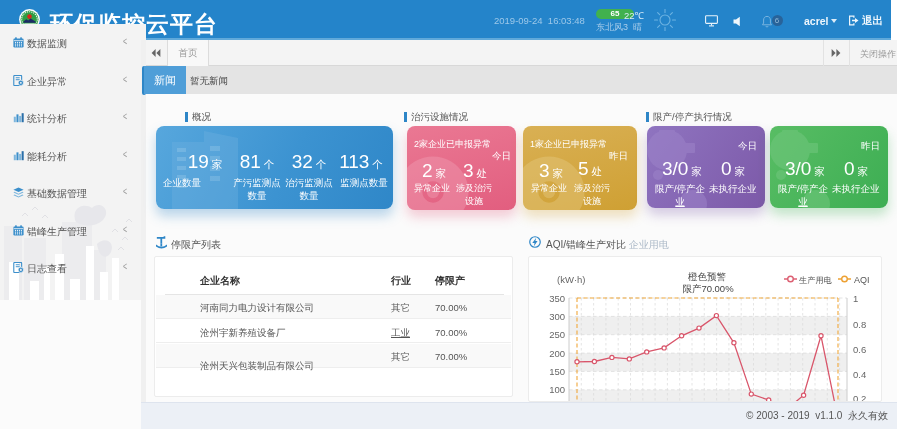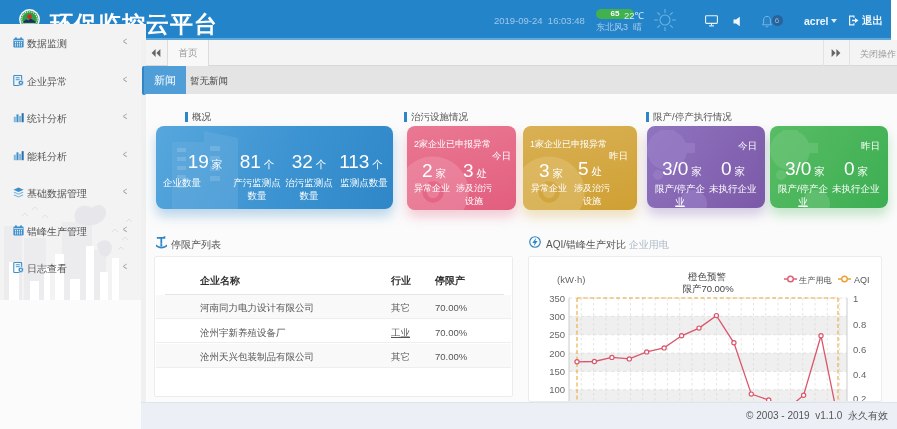--- a/index.html
+++ b/index.html
@@ -391,21 +391,21 @@
       <span class="tc1" style="top:7px;">河南同力电力设计有限公司</span>
         <span class="tc2" style="top:7px;">其它</span>
         <span class="tc3" style="top:7px;">70.00%</span>
     </div>
     <div class="trow" style="top:62.5px; height:23.5px; border-bottom:1px solid #eee;">
       <span class="tc1" style="top:7px;">沧州宇新养殖设备厂</span>
         <span class="tc2" style="top:7px;"><u>工业</u></span>
         <span class="tc3" style="top:7px;">70.00%</span>
     </div>
     <div class="trow" style="top:87px; height:23.5px; background:#f9f9f9; border-bottom:1px solid #eee;">
-      <span class="tc1" style="top:7px;text-align:center;">沧州天兴包装制品有限公司</span>
+      <span class="tc1" style="top:16px;text-align:center;">沧州天兴包装制品有限公司</span>
         <span class="tc2" style="top:7px;">其它</span>
         <span class="tc3" style="top:7px;">70.00%</span>
     </div>
   </div>
 
   <div id="chartcard">
     <svg width="354" height="146" viewBox="0 0 354 146">
       <text x="28" y="26" font-size="9.5" fill="#666">(kW·h)</text>
       <text x="178" y="23" font-size="9.5" fill="#444" text-anchor="middle">橙色预警</text>
       <text x="179" y="34.5" font-size="9.5" fill="#444" text-anchor="middle">限产70.00%</text>

